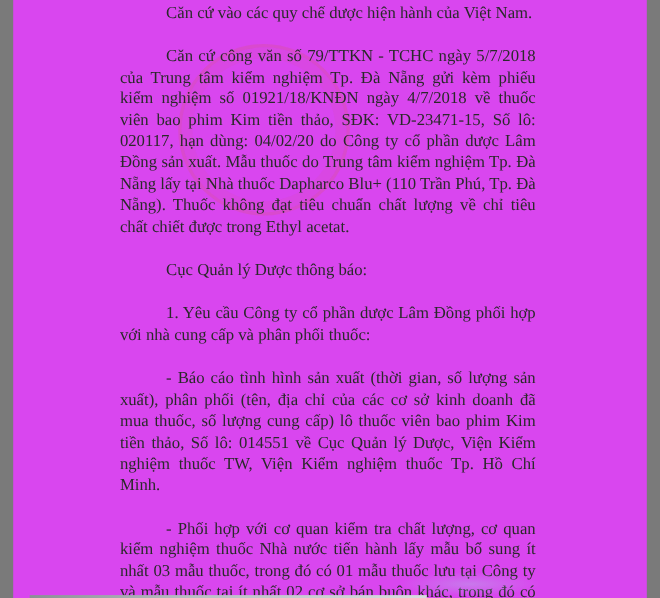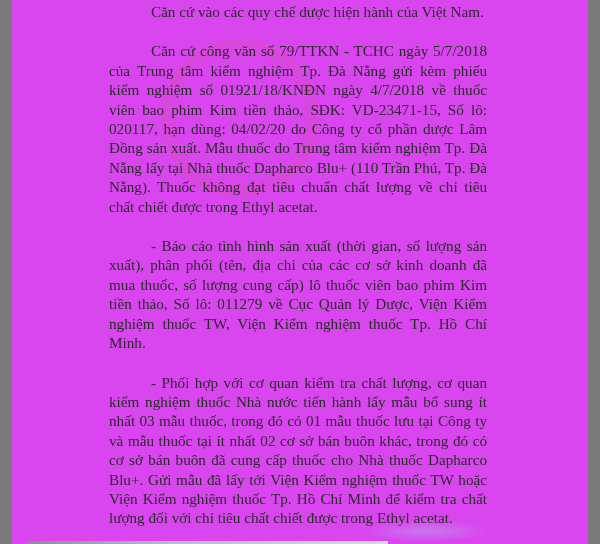--- a/index.html
+++ b/index.html
@@ -41,20 +41,22 @@
 </style>
 </head>
 <body>
 
 <div class="page">
   <div class="stamp"></div>
 
   <div class="text">
     <p class="p first" style="padding-top:2px;">Căn cứ vào các quy chế dược hiện hành của Việt Nam.</p>
     <p class="p gap">Căn cứ công văn số 79/TTKN - TCHC ngày 5/7/2018 của Trung tâm kiểm nghiệm Tp. Đà Nẵng gửi kèm phiếu kiểm nghiệm số 01921/18/KNĐN ngày 4/7/2018 về thuốc viên bao phim Kim tiền thảo, SĐK: VD-23471-15, Số lô: 020117, hạn dùng: 04/02/20 do Công ty cổ phần dược Lâm Đồng sản xuất. Mẫu thuốc do Trung tâm kiểm nghiệm Tp. Đà Nẵng lấy tại Nhà thuốc Dapharco Blu+ (110 Trần Phú, Tp. Đà Nẵng). Thuốc không đạt tiêu chuẩn chất lượng về chỉ tiêu chất chiết được trong Ethyl acetat.</p>
-    <p class="p gap">- Báo cáo tình hình sản xuất (thời gian, số lượng sản xuất), phân phối (tên, địa chỉ của các cơ sở kinh doanh đã mua thuốc, số lượng cung cấp) lô thuốc viên bao phim Kim tiền thảo, Số lô: 011279 về Cục Quản lý Dược, Viện Kiểm nghiệm thuốc TW, Viện Kiểm nghiệm thuốc Tp. Hồ Chí Minh.</p>
+    <p class="p gap">Cục Quản lý Dược thông báo:</p>
+    <p class="p gap">1. Yêu cầu Công ty cổ phần dược Lâm Đồng phối hợp với nhà cung cấp và phân phối thuốc:</p>
+    <p class="p gap">- Báo cáo tình hình sản xuất (thời gian, số lượng sản xuất), phân phối (tên, địa chỉ của các cơ sở kinh doanh đã mua thuốc, số lượng cung cấp) lô thuốc viên bao phim Kim tiền thảo, Số lô: 014551 về Cục Quản lý Dược, Viện Kiểm nghiệm thuốc TW, Viện Kiểm nghiệm thuốc Tp. Hồ Chí Minh.</p>
     <p class="p gap">- Phối hợp với cơ quan kiểm tra chất lượng, cơ quan kiểm nghiệm thuốc Nhà nước tiến hành lấy mẫu bổ sung ít nhất 03 mẫu thuốc, trong đó có 01 mẫu thuốc lưu tại Công ty và mẫu thuốc tại ít nhất 02 cơ sở bán buôn khác, trong đó có cơ sở bán buôn đã cung cấp thuốc cho Nhà thuốc Dapharco Blu+. Gửi mẫu đã lấy tới Viện Kiểm nghiệm thuốc TW hoặc Viện Kiểm nghiệm thuốc Tp. Hồ Chí Minh để kiểm tra chất lượng đối với chỉ tiêu chất chiết được trong Ethyl acetat.</p>
 
   </div>
 
   <div class="smudge"></div>
   <div class="bottom-edge"></div>
 </div>
 
 </body></html>

